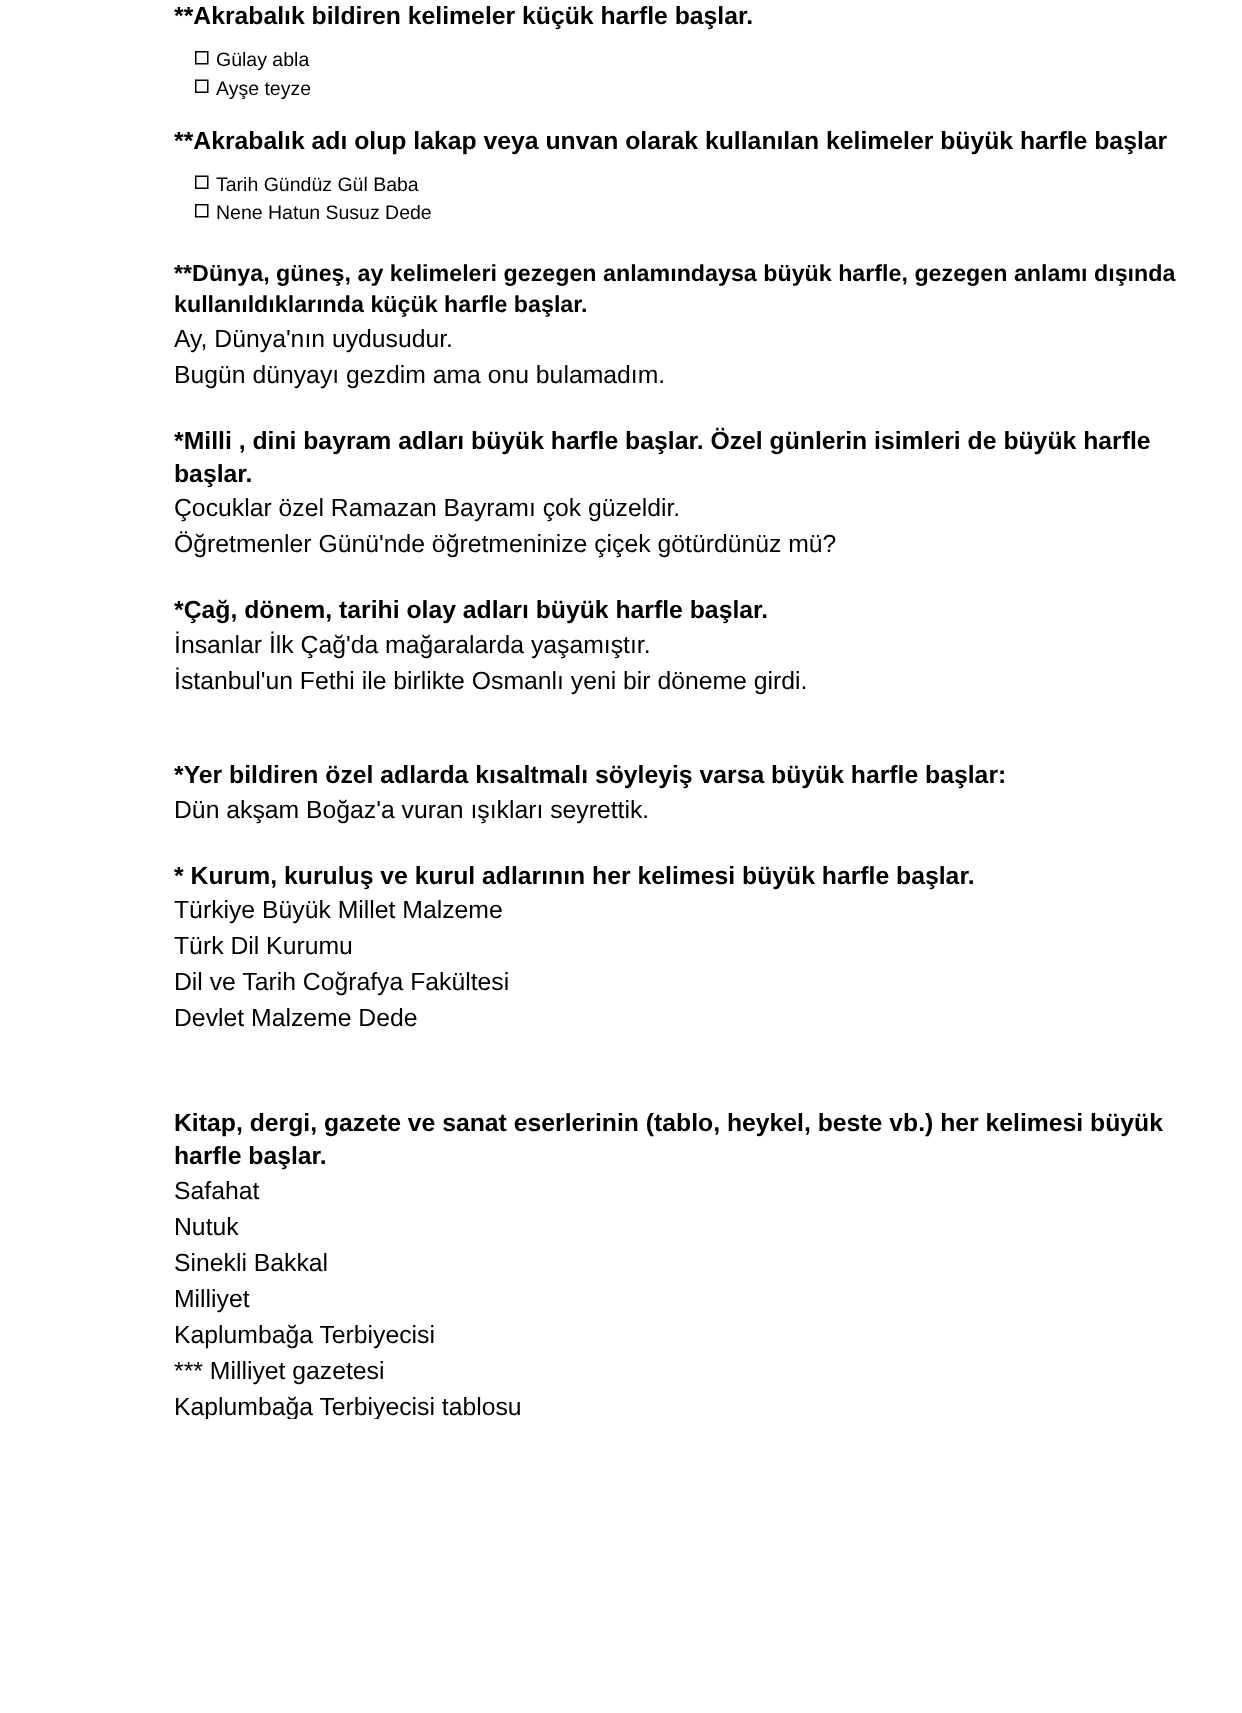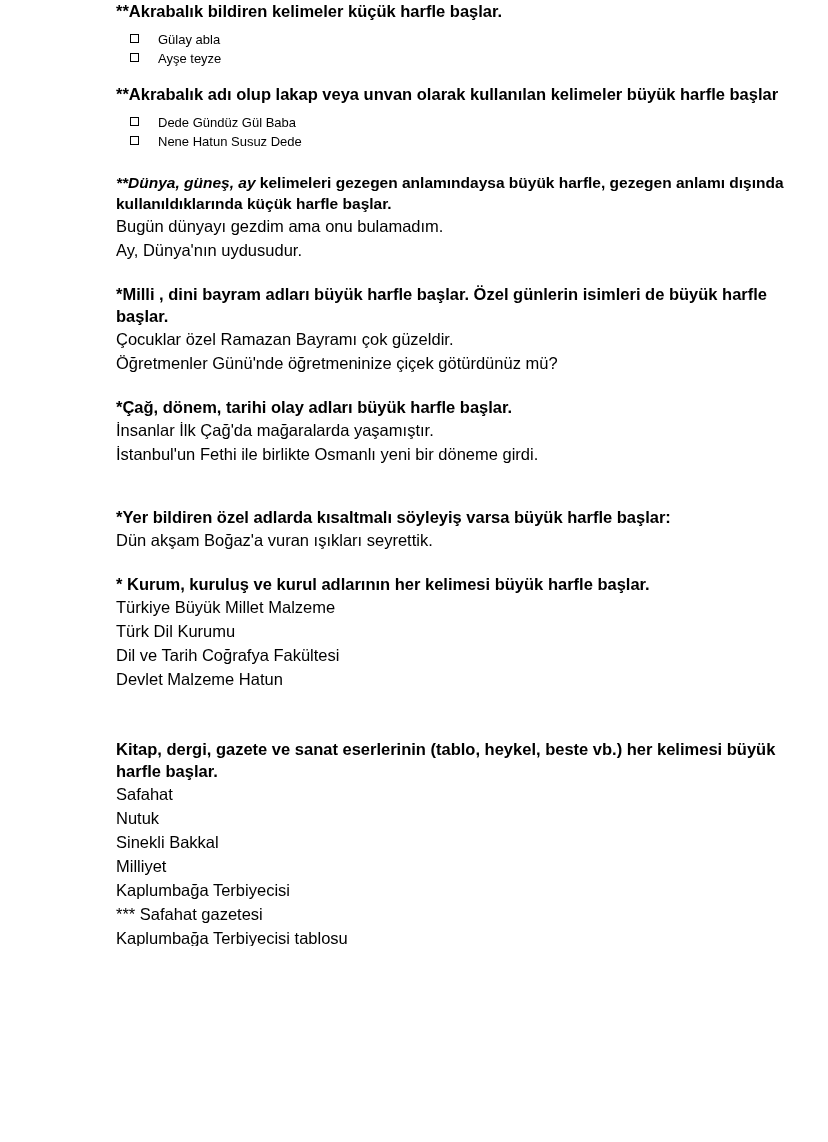--- a/index.html
+++ b/index.html
@@ -31,34 +31,33 @@
     line-height: 1.38;
     margin: 0;
   }
   .h-mix {
     font-weight: bold;
     font-size: 15.5px;
     line-height: 1.38;
     margin: 0;
   }
   .h-mix .ital {
-    font-style: italic;
   }
   .p {
     font-size: 16.5px;
     line-height: 1.45;
     margin: 0;
   }
   .bullet {
     font-size: 13px;
     line-height: 1.45;
     margin: 0 0 0 14px;
     display: flex;
     align-items: baseline;
-    gap: 19px;
+    gap: 5px;
   }
   .bullet .box {
     display: inline-block;
     width: 7px;
     height: 7px;
     border: 1px solid #000;
     flex: 0 0 auto;
     position: relative;
     top: -1px;
   }
@@ -87,34 +86,34 @@
       </div>
     </div>
 
     <div class="gap-md"></div>
 
     <div class="block">
       <p class="h">**Akrabalık adı olup lakap veya unvan olarak kullanılan kelimeler büyük harfle başlar</p>
       <div class="gap-sm"></div>
       <div class="bullet">
         <span class="box"></span>
-        <span>Dede Gündüz Gül Baba</span>
+        <span>Tarih Gündüz Gül Baba</span>
       </div>
       <div class="bullet">
         <span class="box"></span>
         <span>Nene Hatun Susuz Dede</span>
       </div>
     </div>
 
     <div class="gap-lg"></div>
 
     <div class="block">
       <p class="h-mix"><span class="ital">**Dünya, güneş, ay</span><span> kelimeleri gezegen anlamındaysa büyük harfle, gezegen anlamı dışında kullanıldıklarında küçük harfle başlar.</span></p>
+      <p class="p">Ay, Dünya'nın uydusudur.</p>
       <p class="p">Bugün dünyayı gezdim ama onu bulamadım.</p>
-      <p class="p">Ay, Dünya'nın uydusudur.</p>
     </div>
 
     <div class="gap-lg"></div>
 
     <div class="block">
       <p class="h">*Milli , dini bayram adları büyük harfle başlar. Özel günlerin isimleri de büyük harfle başlar.</p>
       <p class="p">Çocuklar özel Ramazan Bayramı çok güzeldir.</p>
       <p class="p">Öğretmenler Günü'nde öğretmeninize çiçek götürdünüz mü?</p>
     </div>
 
@@ -136,31 +135,31 @@
       <p class="p">Dün akşam Boğaz'a vuran ışıkları seyrettik.</p>
     </div>
 
     <div class="gap-lg"></div>
 
     <div class="block">
       <p class="h">* Kurum, kuruluş ve kurul adlarının her kelimesi büyük harfle başlar.</p>
       <p class="p">Türkiye Büyük Millet Malzeme</p>
       <p class="p">Türk Dil Kurumu</p>
       <p class="p">Dil ve Tarih Coğrafya Fakültesi</p>
-      <p class="p">Devlet Malzeme Hatun</p>
+      <p class="p">Devlet Malzeme Dede</p>
     </div>
 
     <div class="gap-xl"></div>
 
     <div class="block">
       <p class="h">Kitap, dergi, gazete ve sanat eserlerinin (tablo, heykel, beste vb.) her kelimesi büyük harfle başlar.</p>
       <p class="p">Safahat</p>
       <p class="p">Nutuk</p>
       <p class="p">Sinekli Bakkal</p>
       <p class="p">Milliyet</p>
       <p class="p">Kaplumbağa Terbiyecisi</p>
-      <p class="p">*** Safahat gazetesi</p>
+      <p class="p">*** Milliyet gazetesi</p>
       <p class="p">Kaplumbağa Terbiyecisi tablosu</p>
       <p class="p">Türk Dili yerini</p>
     </div>
 
   </div>
 </div>
 
 </body></html>

